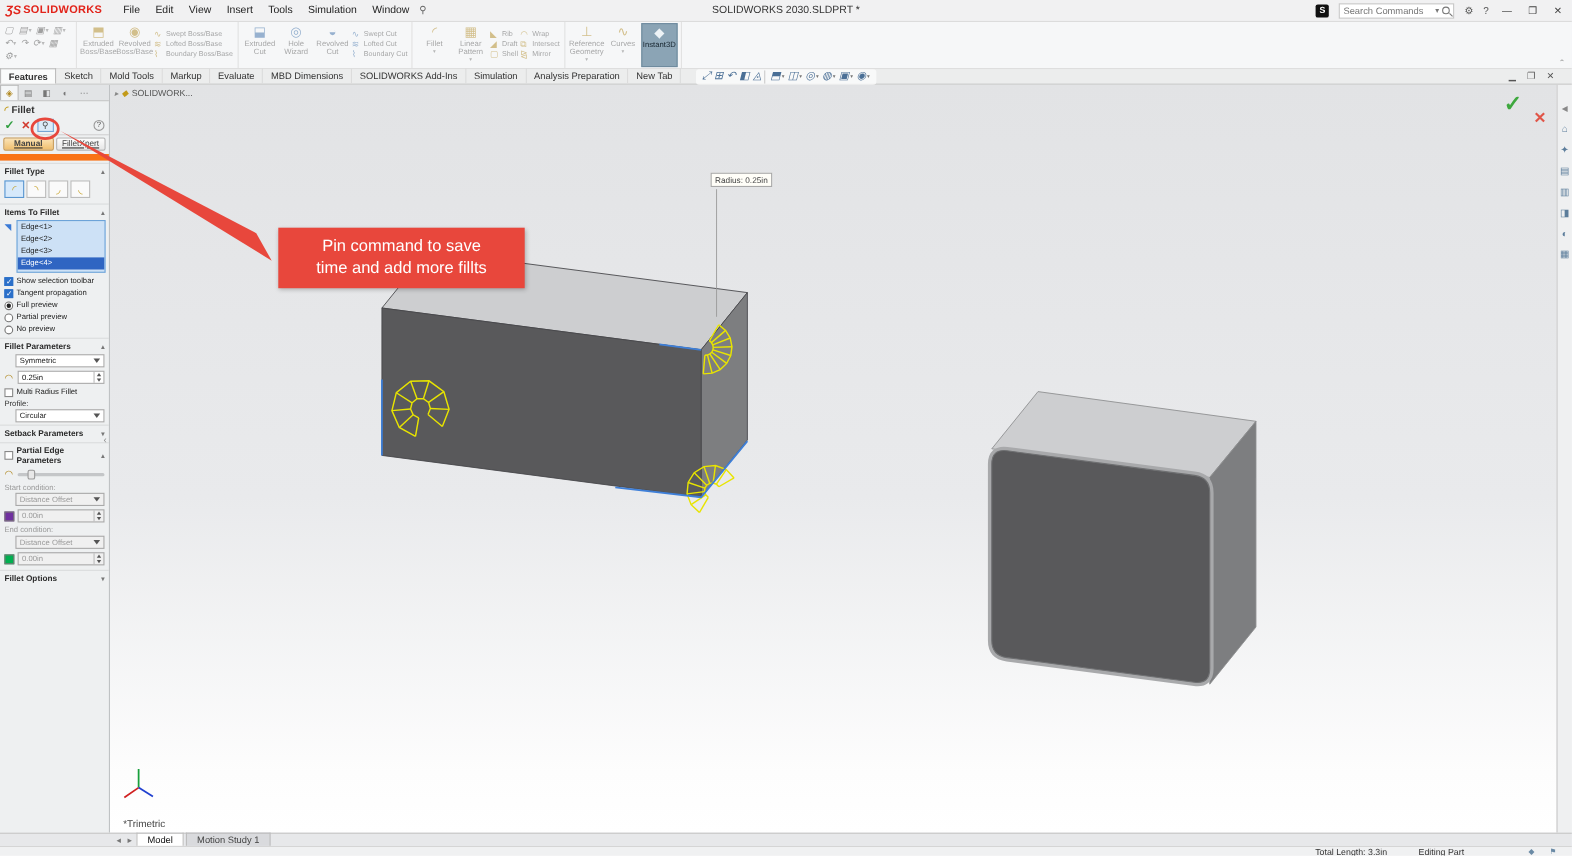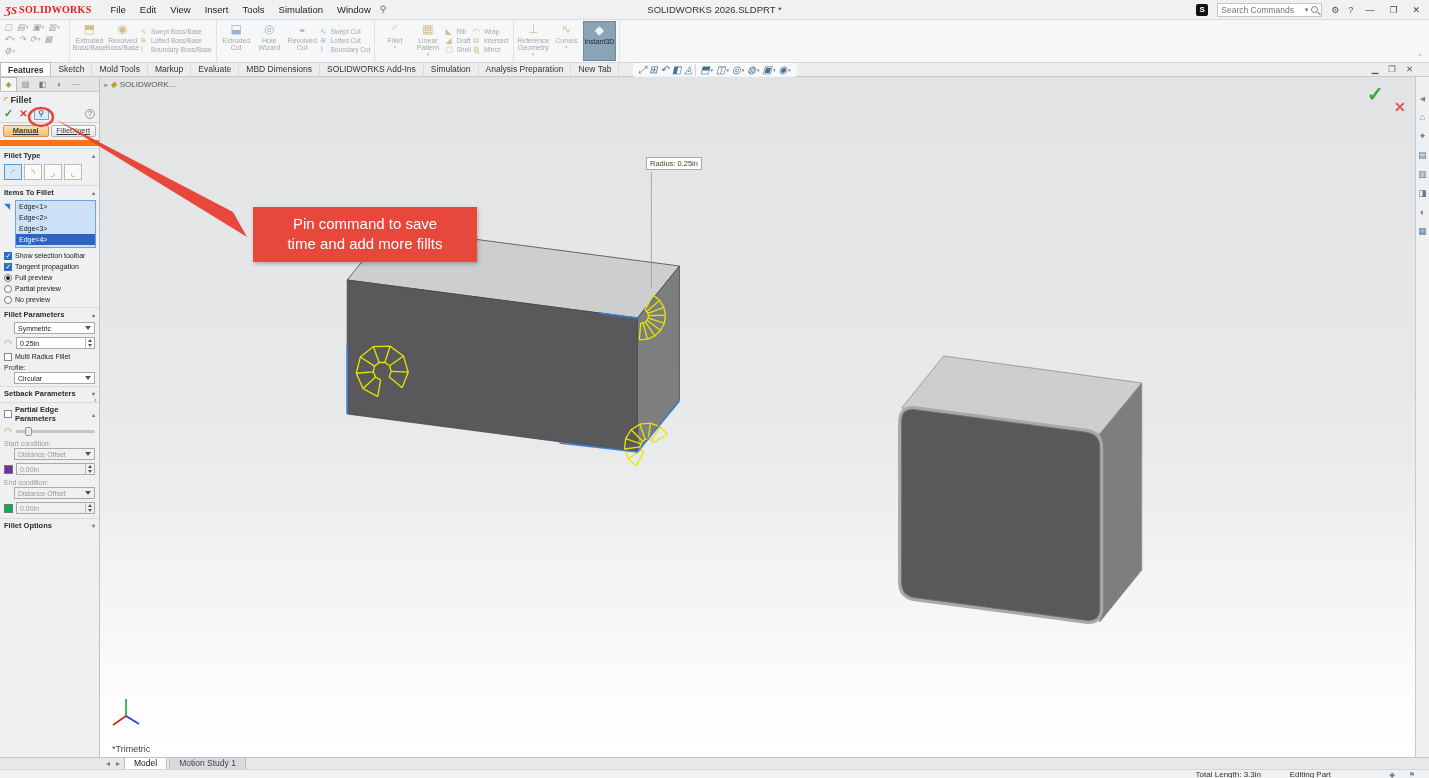--- a/index.html
+++ b/index.html
@@ -2,21 +2,21 @@
 <html><head>
 <meta charset="utf-8">
 <style>
   * { margin:0; padding:0; box-sizing:border-box; }
   html,body { width:1429px; height:778px; overflow:hidden; }
   body { font-family:"Liberation Sans", sans-serif; font-size:10px; color:#333; background:#fff; }
   .app { position:relative; width:1429px; height:778px; background:#f2f3f4; }
 
   
   .titlebar { position:absolute; top:0; left:0; right:0; height:20px; background:#f1f1f2; border-bottom:1px solid #dcdcdc; display:flex; align-items:center; z-index:10; }
-  .logo { display:flex; align-items:center; margin-left:5px;font-family:Liberation Serif, serif; }
+  .logo { display:flex; align-items:center; margin-left:5px; }
   .logo-mark { color:#e2231a; font-weight:bold; font-style:italic; font-size:11px; margin-right:2px; }
   .logo-text { color:#e2231a; font-weight:bold; font-size:10px; letter-spacing:.3px; }
   .menus { display:flex; margin-left:12px; }
   .menu-item { padding:0 7px; font-size:9.5px; color:#222; cursor:default; }
   .menu-pin { font-size:9px; color:#666; margin-left:2px; }
   .title-center { position:absolute; left:50%; transform:translateX(-50%); font-size:9.5px; color:#333; }
   .title-right { position:absolute; right:6px; display:flex; align-items:center; gap:9px; }
   .login-box { width:12px; height:12px; background:#111; color:#fff; font-size:8px; font-weight:bold; display:flex; align-items:center; justify-content:center; border-radius:2px; }
   .search-box { width:105px; height:14px; border:1px solid #c6c6c6; background:#fff; display:flex; align-items:center; padding:0 3px; gap:3px; }
   .search-ph { color:#9a9a9a; font-size:8.5px; flex:1; border:none; outline:none; background:transparent; width:70px; font-family:"Liberation Sans", sans-serif; }
@@ -153,21 +153,21 @@
     <span class="menus">
       <span class="menu-item">File</span>
       <span class="menu-item">Edit</span>
       <span class="menu-item">View</span>
       <span class="menu-item">Insert</span>
       <span class="menu-item">Tools</span>
       <span class="menu-item">Simulation</span>
       <span class="menu-item">Window</span>
       <span class="menu-pin">⚲</span>
     </span>
-    <span class="title-center">SOLIDWORKS 2026.SLDPRT *</span>
+    <span class="title-center">SOLIDWORKS 2030.SLDPRT *</span>
     <span class="title-right">
       <span class="login-box">S</span>
       <span class="search-box">
         <input class="search-ph" readonly="" placeholder="Search Commands" style="">
         <span class="search-chev">▾</span>
         <span class="mag"></span>
       </span>
       <span class="tb-ic">⚙</span>
       <span class="tb-ic">?</span>
       <span class="win-btn">—</span>

